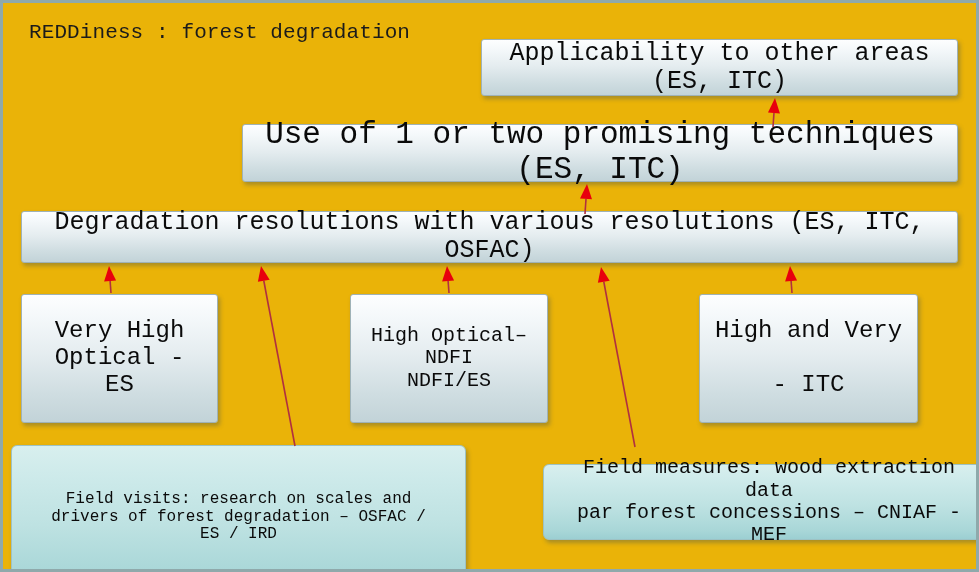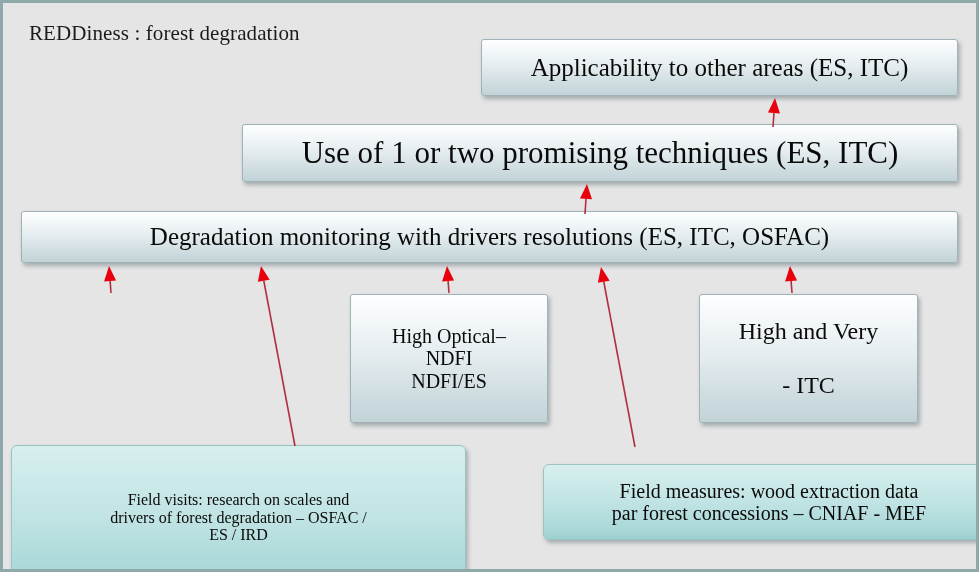--- a/index.html
+++ b/index.html
@@ -4,25 +4,25 @@
 <style>
   html, body {
     margin: 0;
     padding: 0;
     background: #ffffff;
   }
   #slide {
     position: relative;
     width: 979px;
     height: 572px;
-    background: #e5e5e5;
+    background: #eab308;
     border: 3px solid #8fa9ab;
     box-sizing: border-box;
     overflow: hidden;
-    font-family: Liberation Serif, serif;
+    font-family: Liberation Mono, monospace;
   }
   #title {
     position: absolute;
     left: 26px;
     top: 18px;
     font-size: 21px;
     color: #1b1b1b;
     letter-spacing: 0.1px;
     white-space: nowrap;
   }
@@ -96,23 +96,30 @@
 
   <div class="box grey" id="box-applicability">
     <span class="txt">Applicability to other areas (ES, ITC)</span>
   </div>
 
   <div class="box grey" id="box-techniques">
     <span class="txt">Use of 1 or two promising techniques (ES, ITC)</span>
   </div>
 
   <div class="box grey" id="box-monitoring">
-    <span class="txt">Degradation monitoring with drivers resolutions (ES, ITC, OSFAC)</span>
+    <span class="txt">Degradation resolutions with various resolutions (ES, ITC, OSFAC)</span>
   </div>
 
+  <div class="box grey" id="box-vhopt">
+    <span class="txt">
+      <span>Very High</span><br>
+      <span>Optical -</span><br>
+      <span>ES</span>
+    </span>
+  </div>
 
   <div class="box grey" id="box-ndfi">
     <span class="txt">
       <span>High Optical–</span><br>
       <span>NDFI</span><br>
       <span>NDFI/ES</span>
     </span>
   </div>
 
   <div class="box grey" id="box-radar">

